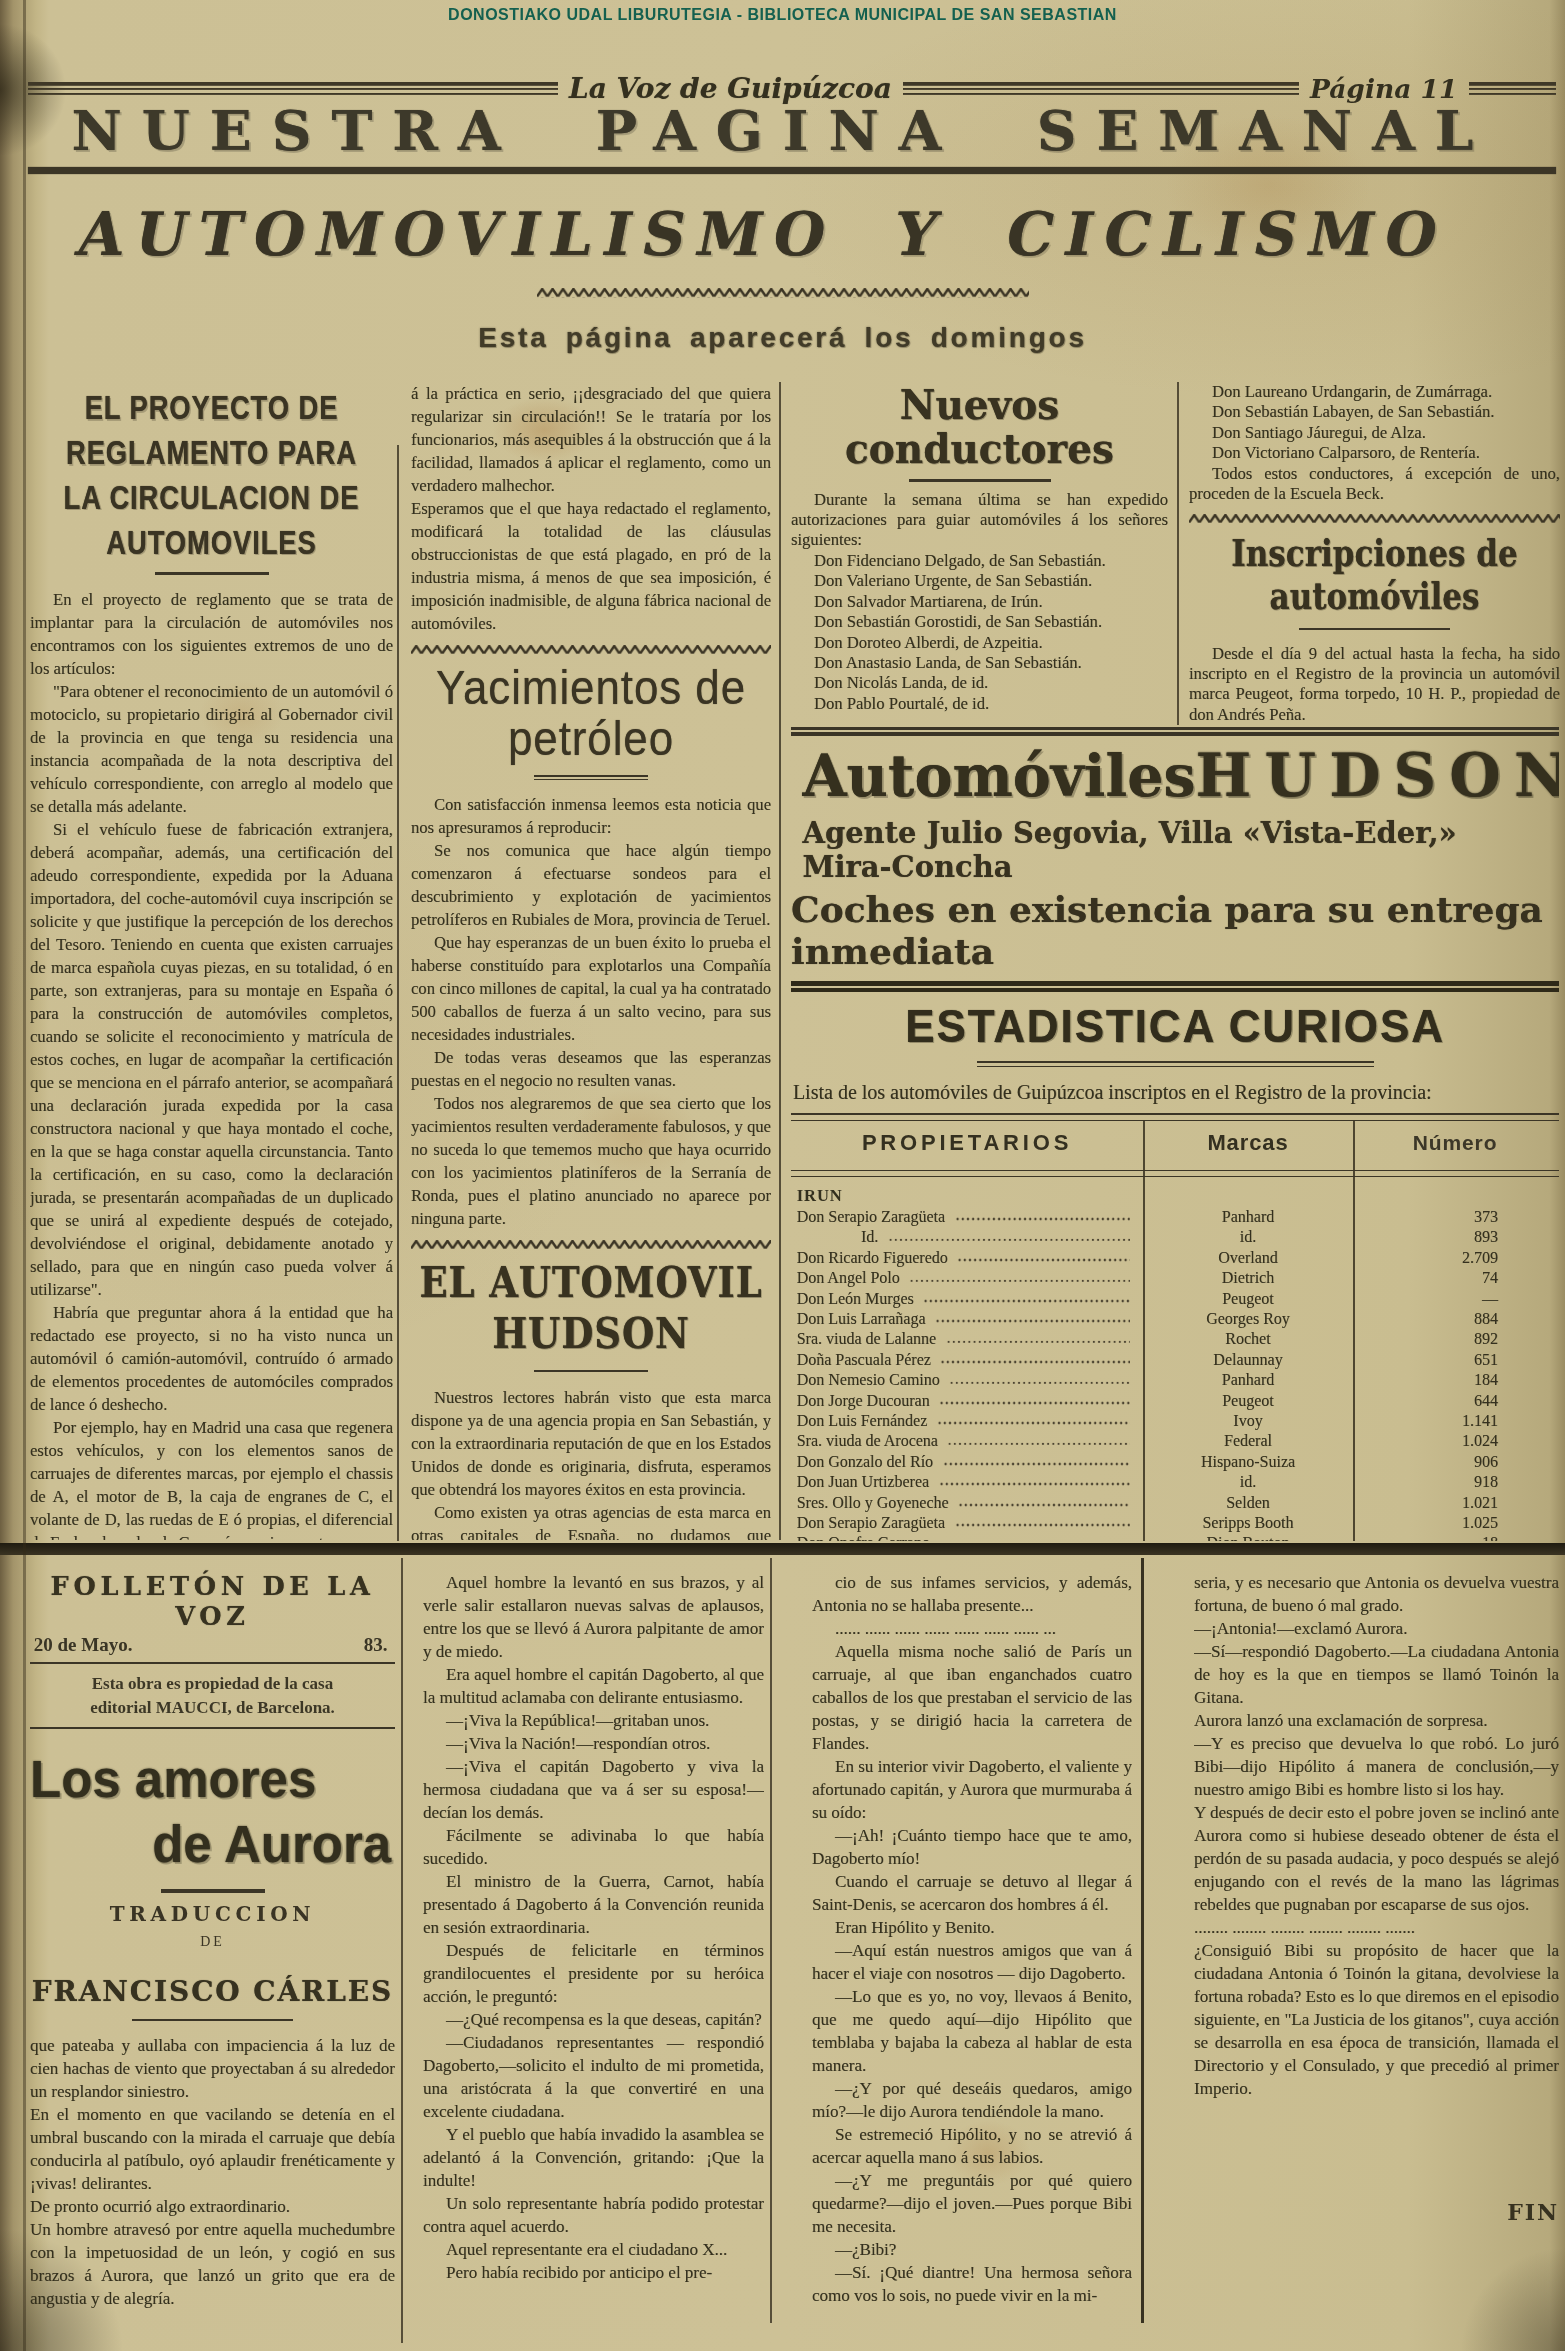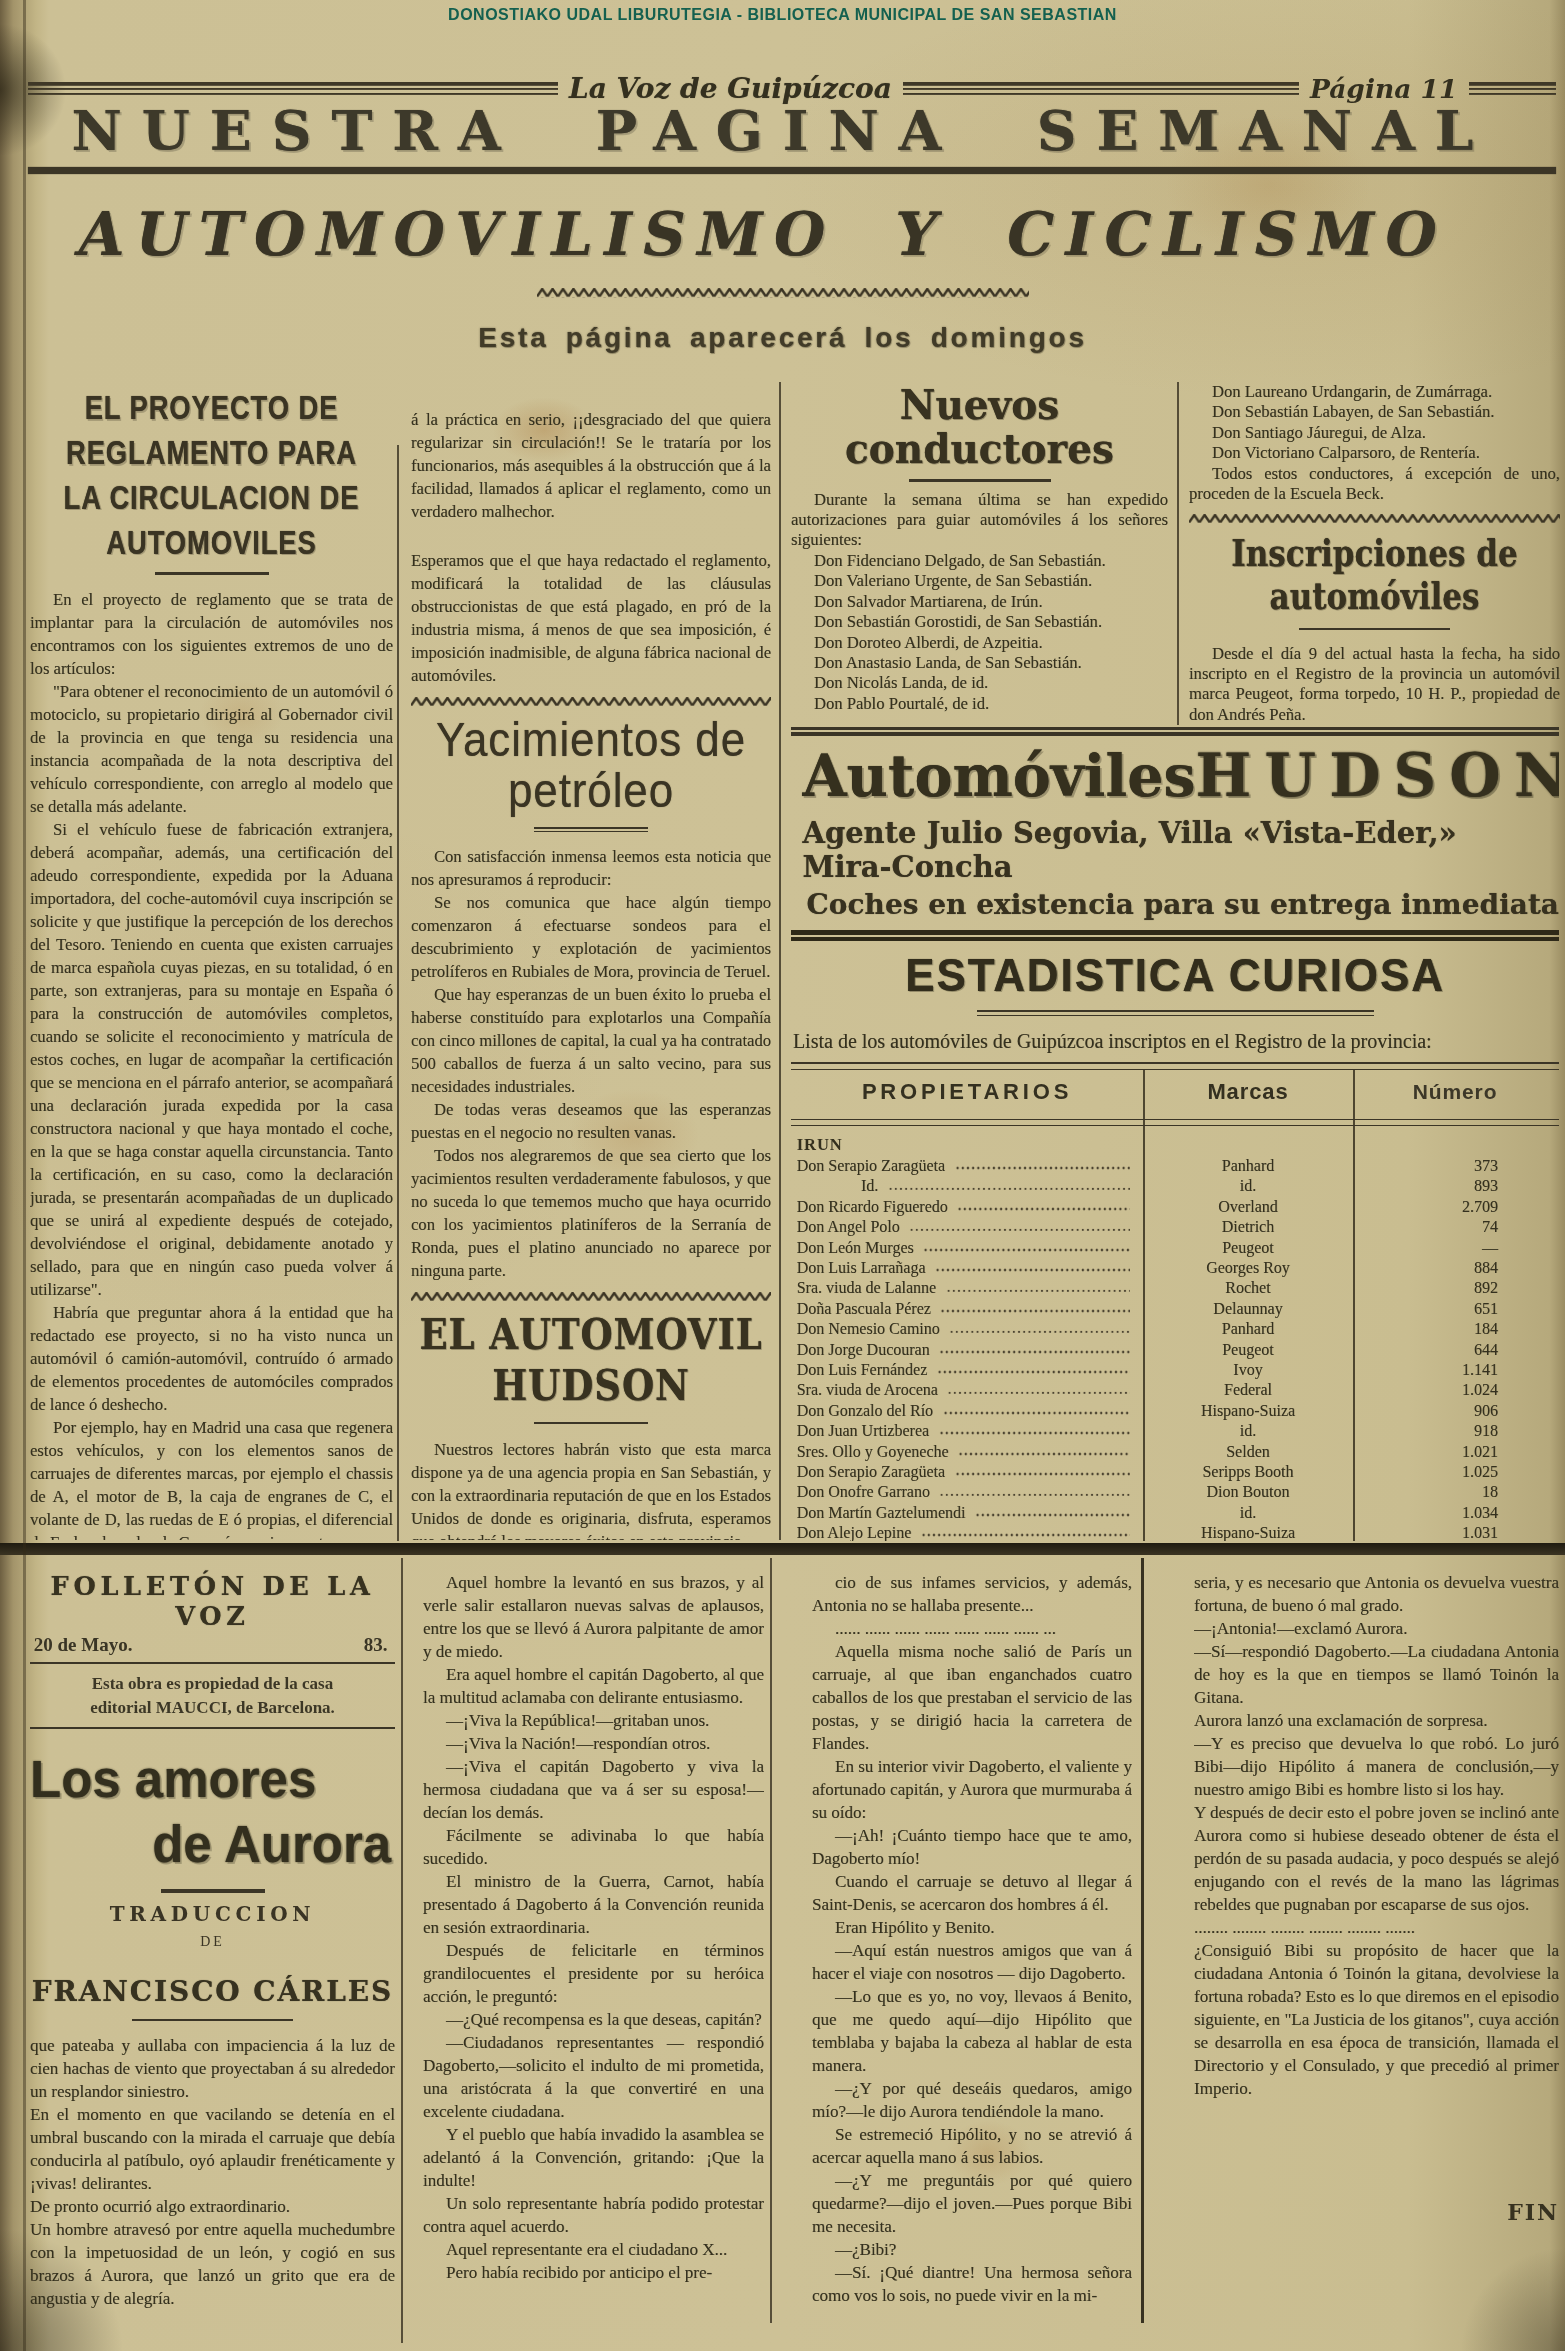--- a/index.html
+++ b/index.html
@@ -59,21 +59,21 @@
   .vr2{left:779px;top:382px;height:1158px;}
   .vr3{left:1177px;top:382px;height:343px;}
   .vrb1{left:401px;top:1558px;height:785px;width:1.9px;}
   .vrb2{left:770px;top:1558px;height:765px;width:1.9px;}
   .vrb3{left:1141px;top:1558px;height:765px;width:2.8px;background:rgba(40,34,20,.9);}
 
   
   .body p{margin:0;text-align:justify;text-indent:23px;
     font-size:16.6px;line-height:23px;color:#34301e;
     text-shadow:0.4px 0.4px 0 rgba(52,48,30,.35);}
-  .body p.noindent{text-indent:0;margin-top:26px;}
+  .body p.noindent{text-indent:0;}
   .tight p{font-size:16.6px;line-height:20.4px;}
   .fbody p{font-size:17px;line-height:23px;}
   .fbody p{margin:0;text-align:justify;text-indent:23px;color:#34301e;text-shadow:0.4px 0.4px 0 rgba(52,48,30,.35);}
   .fbody p.noindent{text-indent:0;}
 
   
   .colA{position:absolute;left:30px;top:382px;width:363px;height:1158px;overflow:hidden;}
   .colB{position:absolute;left:411px;top:382px;width:360px;height:1158px;overflow:hidden;}
   .colC{position:absolute;left:791px;top:382px;width:377px;height:344px;overflow:hidden;}
   .colD{position:absolute;left:1189px;top:382px;width:371px;height:344px;overflow:hidden;}
@@ -102,21 +102,21 @@
   
   .ad-rule{height:8.5px;background:linear-gradient(#3a3426 0 2.8px,transparent 2.8px 4.7px,#3a3426 4.7px 8.5px);}
   .ad-rule.heavy{height:10.4px;background:linear-gradient(#2e2918 0 4.7px,transparent 4.7px 6.6px,#2e2918 6.6px 10.4px);}
   .ad-brand{display:flex;justify-content:space-between;align-items:baseline;padding:5.7px 9.5px 0 11.4px;}
   .ad-brand .w1{font-family:"DejaVu Serif",serif;font-weight:bold;font-size:57px;color:#35301e;
     text-shadow:0 0 0.9px rgba(53,48,30,1), 1.9px 1.9px 0 rgba(53,48,30,.3);}
   .ad-brand .w2{font-family:"DejaVu Serif",serif;font-weight:bold;font-size:59px;letter-spacing:13.2px;color:#35301e;
     text-shadow:0 0 1.9px rgba(53,48,30,1), 1.9px 1.9px 0 rgba(53,48,30,.35);}
   .ad-l2{font-family:"DejaVu Serif",serif;font-weight:bold;font-size:29px;color:#37311f;padding:5.7px 3.8px 0 11.4px;
     text-shadow:0 0 0.9px rgba(55,49,31,.8);}
-  .ad-l3{font-family:"DejaVu Serif",serif;font-weight:bold;font-size:28px;color:#37311f;text-align:right;padding:3.8px 0 9.5px;
+  .ad-l3{font-family:"DejaVu Serif",serif;font-weight:bold;font-size:36px;color:#37311f;text-align:left;padding:3.8px 0 9.5px;
     text-shadow:0 0 0.9px rgba(55,49,31,.8);}
 
   .h-estadistica{font-family:"Liberation Sans",sans-serif;font-weight:bold;font-size:44px;letter-spacing:1.9px;
     text-align:center;color:#322d1c;margin-top:9.5px;transform:scaleY(1.05);
     text-shadow:0 0 0.9px rgba(50,45,28,.95), 1.4px 1.4px 0 rgba(50,45,28,.3);}
   .est-rule{width:397px;height:6.6px;margin:9.5px auto 11.4px;background:linear-gradient(#3b3526 0 1.9px,transparent 1.9px 4.7px,#3b3526 4.7px 6.6px);}
   .est-intro{font-size:20px;line-height:26.5px;color:#34301e;padding:0 5.7px 0 1.9px;text-shadow:0.4px 0.4px 0 rgba(52,48,30,.4);}
 
   
   .etable{position:relative;margin-top:7.6px;}

